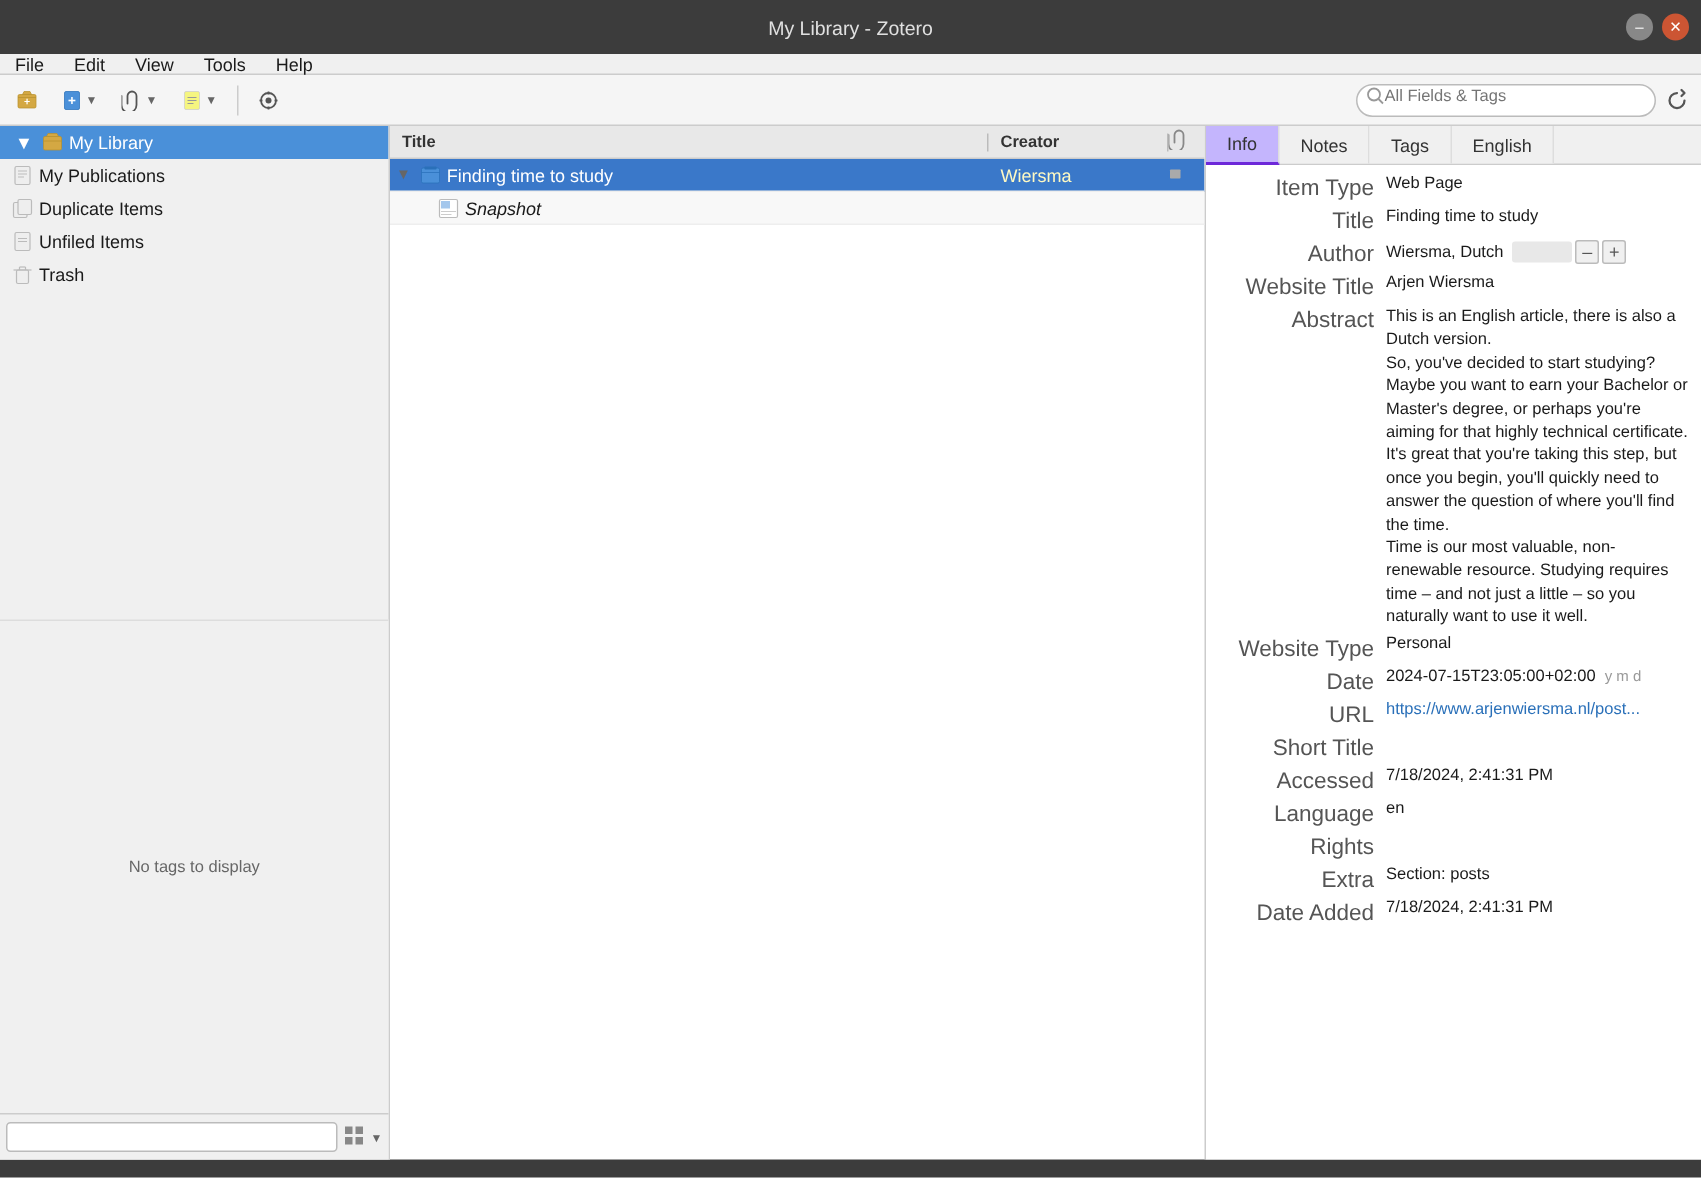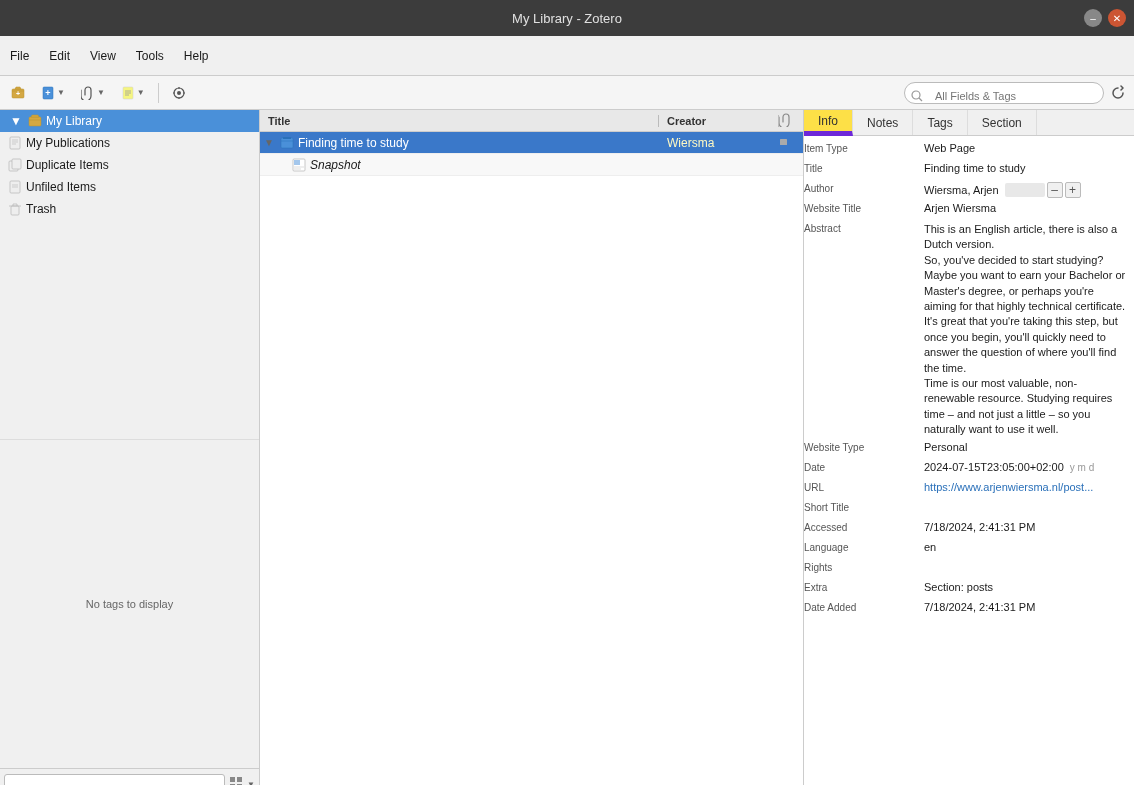--- a/index.html
+++ b/index.html
@@ -29,21 +29,21 @@
       cursor: pointer;
       display: flex; align-items: center; justify-content: center;
       font-size: 10px; color: #fff;
     }
     .tb-minimize { background: #888; }
     .tb-close { background: #cc5533; }
 
     
     .menu-bar {
       background: #f0f0f0;
-      height: 40px;
+      height: 14px;
       display: flex;
       align-items: center;
       gap: 0;
       border-bottom: 1px solid #ccc;
     }
     .menu-item {
       padding: 3px 10px;
       cursor: pointer;
       font-size: 12px;
       color: #1a1a1a;
@@ -66,27 +66,27 @@
       background: transparent;
       border-radius: 3px;
       cursor: pointer;
       display: flex; align-items: center; gap: 2px;
       font-size: 11px;
       color: #333;
     }
     .toolbar-separator { width: 1px; height: 20px; background: #ccc; margin: 0 4px; }
     .toolbar-spacer { flex: 1; }
     .search-bar {
-      display: flex; align-items: flex-end;
+      display: flex; align-items: flex-start;
       border: 1px solid #bbb;
       border-radius: 12px;
       background: #fff;
       padding: 1px 6px;
       height: 22px;
-      gap: 12px;
+      gap: 0;
       min-width: 200px;
     }
     .search-bar input {
       border: none; outline: none; font-size: 11px; background: transparent; width: 150px;
     }
     .sync-btn {
       width: 24px; height: 24px;
       border: none; background: transparent; cursor: pointer;
       display: flex; align-items: center; justify-content: center;
       font-size: 14px; color: #555;
@@ -200,38 +200,38 @@
     }
     .tab {
       padding: 4px 14px;
       font-size: 12px;
       cursor: pointer;
       border-right: 1px solid #ddd;
       background: #f0f0f0;
       color: #333;
       display: flex; align-items: center;
     }
-    .tab.active { background: #fde047; border-bottom: 5px solid #6d28d9; margin-bottom: -1px; font-weight: 500; }
+    .tab.active { background: #c4b5fd; border-bottom: 2px solid #6d28d9; margin-bottom: -1px; font-weight: 500; }
 
     .info-panel {
       flex: 1;
       overflow-y: auto;
       padding: 4px 0;
     }
     .info-row {
       display: flex;
       align-items: flex-start;
       min-height: 20px;
       padding: 2px 0;
     }
     .info-label {
       width: 120px;
-      text-align: left;
+      text-align: right;
       padding-right: 8px;
-      font-size: 10px;
+      font-size: 15px;
       color: #555;
       padding-top: 1px;
       flex-shrink: 0;
     }
     .info-value {
       flex: 1;
       font-size: 11px;
       color: #1a1a1a;
       padding-right: 8px;
       word-break: break-word;
@@ -473,40 +473,40 @@
       </div>
     </div>
   </div>
 
   <div class="right-panel">
 
     <div class="tab-bar">
       <div class="tab active">Info</div>
       <div class="tab">Notes</div>
       <div class="tab">Tags</div>
-      <div class="tab">Section</div>
+      <div class="tab">English</div>
     </div>
 
     <div class="info-panel">
 
       <div class="info-row">
         <div class="info-label">Item Type</div>
         <div class="info-value">Web Page</div>
       </div>
 
       <div class="info-row">
         <div class="info-label">Title</div>
         <div class="info-value">Finding time to study</div>
       </div>
 
       <div class="info-row">
         <div class="info-label">Author</div>
         <div class="info-value">
           <div class="author-row">
-            <span>Wiersma, Arjen</span>
+            <span>Wiersma, Dutch</span>
             <div class="author-controls">
               <span class="author-placeholder"></span>
               <button class="author-ctrl-btn">–</button>
               <button class="author-ctrl-btn">+</button>
             </div>
           </div>
         </div>
       </div>
 
       <div class="info-row">

